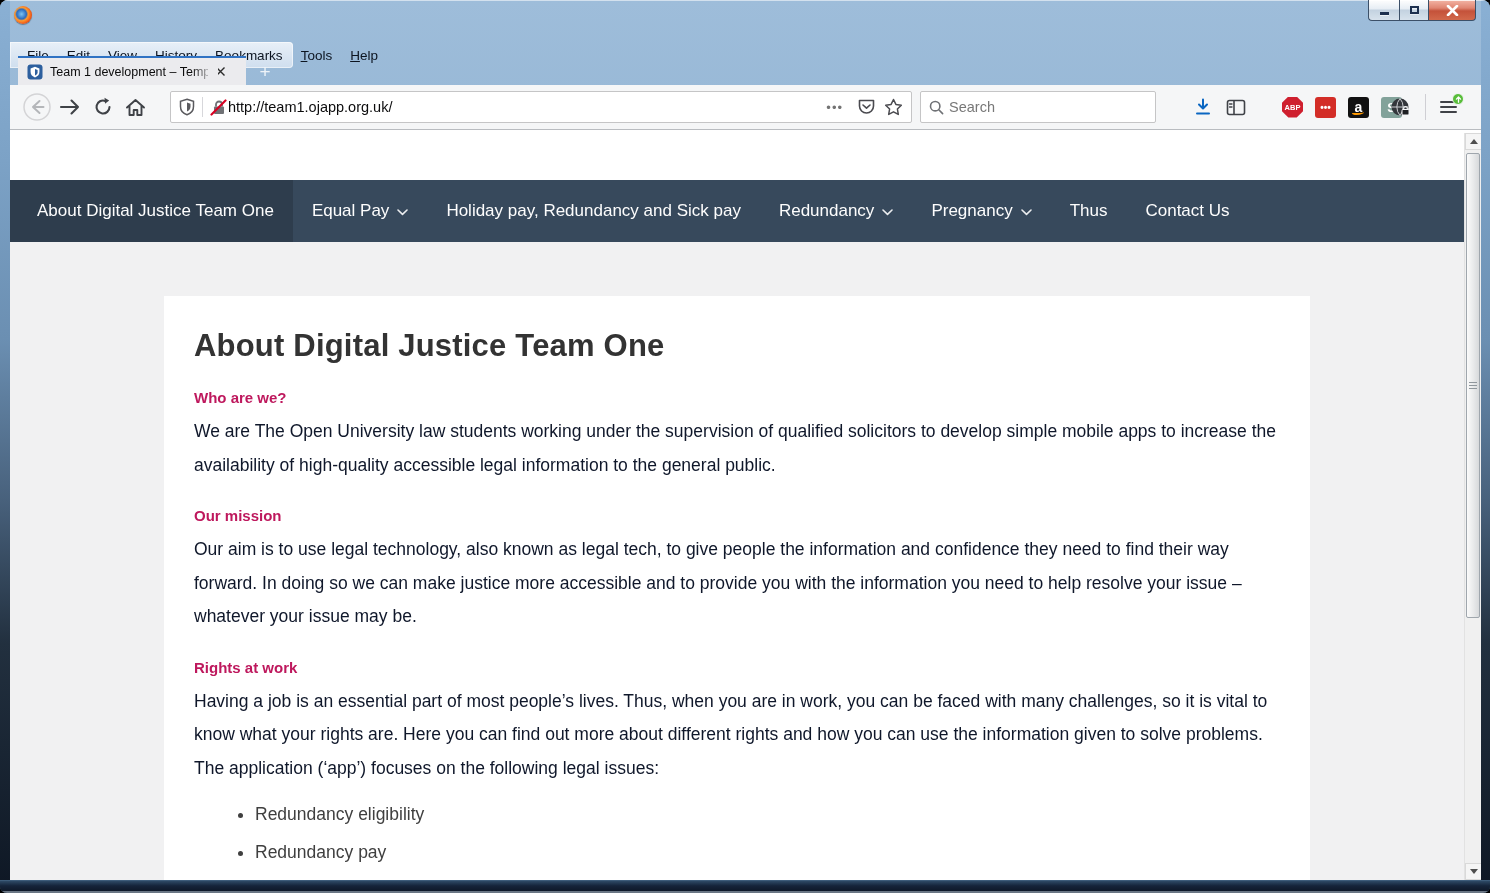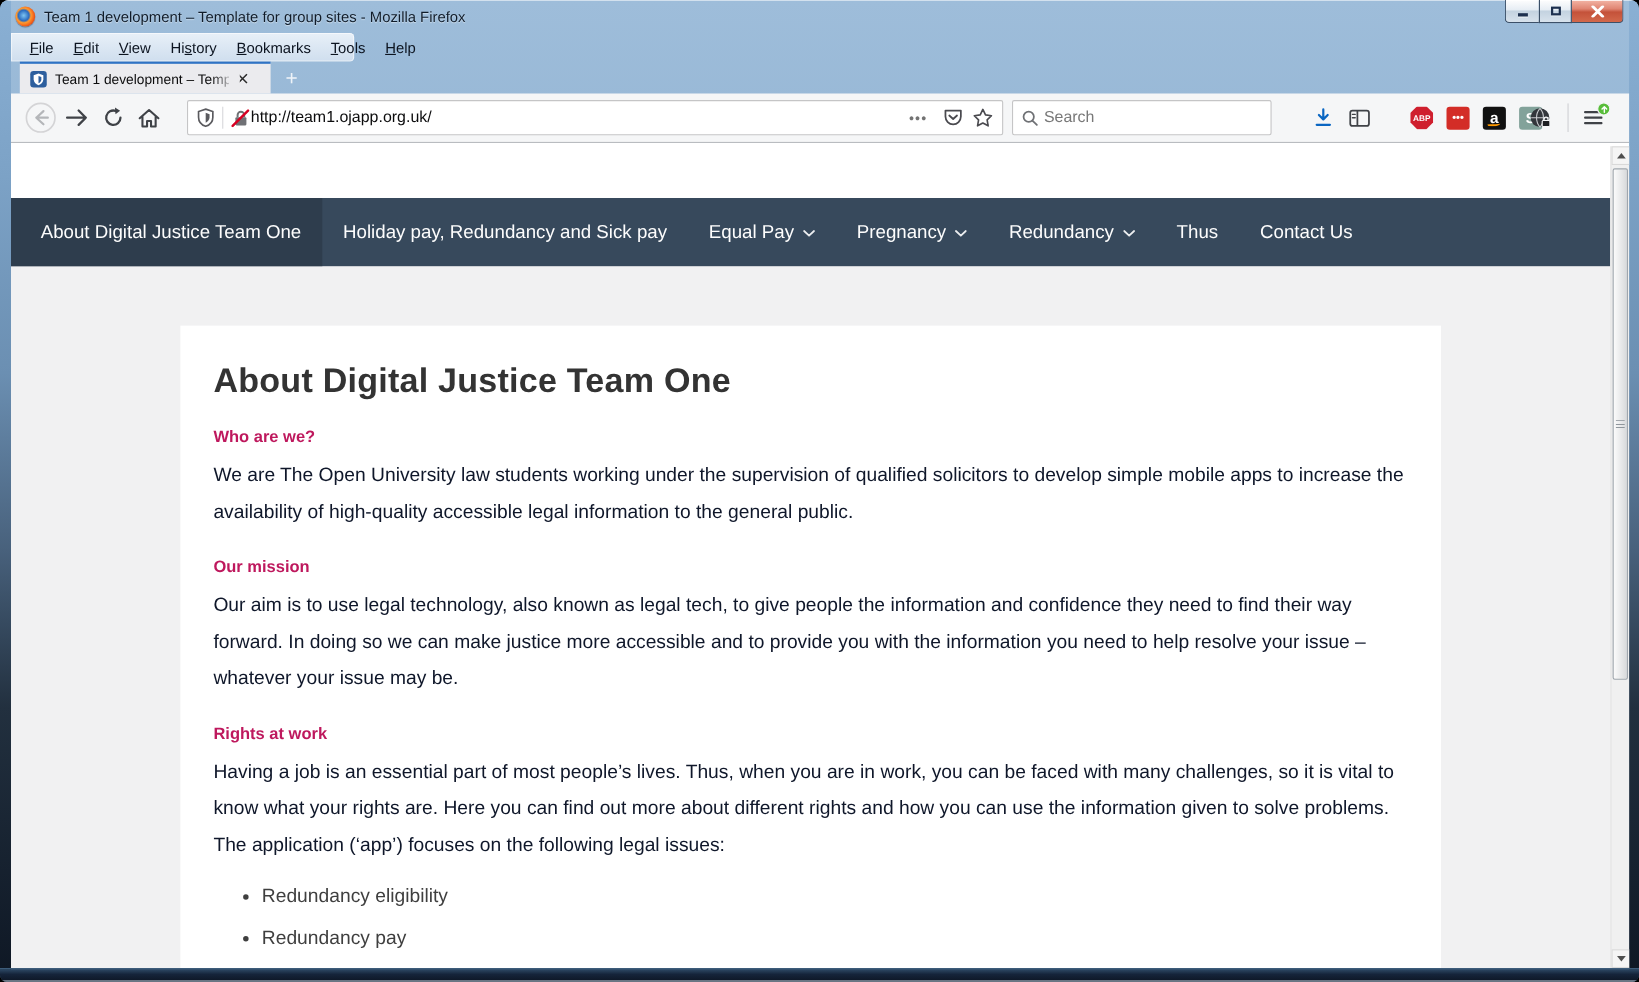--- a/index.html
+++ b/index.html
@@ -29,21 +29,21 @@
     background:linear-gradient(#fefefe, #e6edf4 45%, #c3d2e0 50%, #d7e2ec 100%); box-shadow:inset 0 1px 0 rgba(255,255,255,.8); }
   .win-btn.min { width:31px; border-radius:0 0 0 4px; border-right:none; }
   .win-btn.max { width:30px; }
   .win-btn.close { width:47px; border-radius:0 0 4px 0; border-left:none;
     background:linear-gradient(#f3b5a6, #e08572 40%, #c4523a 55%, #d2684b 100%); }
   .glyph-min { width:9px; height:3px; background:#1d3document04f; background:#1d304f; margin-top:7px; box-shadow:0 1px 0 rgba(255,255,255,.6); }
   .glyph-max { width:9px; height:8px; border:2px solid #1d304f; box-shadow:0 1px 0 rgba(255,255,255,.5); }
 
   
   .menurow { position:absolute; top:30px; left:10px; right:9px; height:26px; z-index:2; }
-  .menustrip { position:absolute; left:0; top:0; height:26px; width:312px; border-radius:0 4px 4px 0;
+  .menustrip { position:absolute; left:0; top:12px; height:26px; width:283px; border-radius:0 4px 4px 0;
     background:linear-gradient(#e8f0f8, #cfdeee); box-shadow:inset 0 0 0 1px rgba(255,255,255,.55);
     display:flex; align-items:center; padding:0 8px; }
   .menu-item { font-size:13.5px; color:#0c1420; padding:2px 9px; cursor:default; white-space:nowrap; }
   .menu-item .accel { text-decoration:underline; }
 
   
   .tabrow { position:absolute; top:56px; left:10px; right:9px; height:29px; z-index:2; display:flex; align-items:flex-end; }
   .tab { position:relative; width:228px; height:29px; background:#ebebee; display:flex; align-items:center;
     border-top:2px solid var(--tab_accent, #2f73c4); padding:0 6px 0 9px; margin-left:8px; }
   .tab-favicon { width:16px; height:16px; flex:none; margin-right:7px; }
@@ -88,21 +88,21 @@
   .nav-item { height:62px; display:flex; align-items:center; padding:0 19px; color:#fdfdfd; font-size:17px; white-space:nowrap; }
   .nav-item.active { background:var(--navbar_active, #2e3d4d); padding:0 19px 0 27px; }
   .nav-item .chev { margin-left:8px; margin-top:3px; opacity:.9; }
 
   .page-gray { position:absolute; left:0; right:0; top:112px; bottom:0; background:#f1f1f2; }
   .card { position:absolute; left:154px; top:166px; width:1146px; background:#fff; padding:30px 30px 60px; }
   .card h1 { font-size:31px; font-weight:bold; color:#333; margin:2px 0 24px; letter-spacing:.2px; }
   .card h2 { font-size:15px; font-weight:bold; color:#be185d; margin:25px 0 9px; }
   .card p  { font-size:17.5px; color:#0f172a; line-height:33.5px; max-width:1086px; }
   .card ul { margin:14px 0 0 0; padding-left:44px; }
-  .card li { font-size:17.5px; color:#3f3f3f; line-height:30px; margin-bottom:8px; }
+  .card li { font-size:17.5px; color:#3f3f3f; line-height:30px; margin-bottom:8px;margin-left:17px; }
 
   
   .scrollbar { position:absolute; top:3px; right:0; bottom:0; width:17px; background:#f0f0f0; border-left:1px solid #e2e2e2; }
   .sb-btn { position:absolute; left:0; width:17px; height:17px; background:#f5f5f5; border:1px solid #d9d9d9;
     display:flex; align-items:center; justify-content:center; }
   .sb-up { top:0; }
   .sb-down { bottom:0; }
   .tri-up   { width:0; height:0; border-left:4px solid transparent; border-right:4px solid transparent; border-bottom:5px solid #4f4f4f; }
   .tri-down { width:0; height:0; border-left:4px solid transparent; border-right:4px solid transparent; border-top:5px solid #4f4f4f; }
   .sb-thumb { position:absolute; left:1px; width:14px; top:20px; height:465px; border:1px solid #9fa6ad; border-radius:2px;
@@ -113,21 +113,20 @@
 </head>
 <body>
 
 <div class="window">
 
   <div class="frame-side frame-left"></div>
   <div class="frame-side frame-right"></div>
 
   <div class="titlebar">
     <div class="app-icon"></div>
-    <div class="win-title">Team 1 development – Template for group sites - Mozilla Firefox</div>
     <div class="win-controls">
       <div class="win-btn min">
           <span class="glyph-min"></span>
         </div>
       <div class="win-btn max">
           <span class="glyph-max"></span>
         </div>
       <div class="win-btn close">
         <svg width="13" height="11" viewBox="0 0 13 11">
             <path d="M2 1 L11 10 M11 1 L2 10" stroke="#fff" stroke-width="2.6" stroke-linecap="round"></path>
@@ -276,41 +275,41 @@
   <div class="viewport">
     <div class="page-area">
 
       <div class="page-gray"></div>
 
       <div class="site-nav">
         <div class="nav-item active">
             <span>About Digital Justice Team One</span>
           </div>
         <div class="nav-item">
-            <span>Holiday pay, Redundancy and Sick pay</span>
-          </div>
-        <div class="nav-item">
             <span>Equal Pay</span>
           <svg class="chev" width="11" height="7" viewBox="0 0 11 7">
               <path d="M1 1 L5.5 5.3 L10 1" stroke="#fff" stroke-width="1.6" fill="none" stroke-linecap="round" stroke-linejoin="round"></path>
             </svg>
           </div>
         <div class="nav-item">
+            <span>Holiday pay, Redundancy and Sick pay</span>
+          </div>
+        <div class="nav-item">
+            <span>Redundancy</span>
+          <svg class="chev" width="11" height="7" viewBox="0 0 11 7">
+              <path d="M1 1 L5.5 5.3 L10 1" stroke="#fff" stroke-width="1.6" fill="none" stroke-linecap="round" stroke-linejoin="round"></path>
+            </svg>
+          </div>
+        <div class="nav-item">
             <span>Pregnancy</span>
           <svg class="chev" width="11" height="7" viewBox="0 0 11 7">
               <path d="M1 1 L5.5 5.3 L10 1" stroke="#fff" stroke-width="1.6" fill="none" stroke-linecap="round" stroke-linejoin="round"></path>
             </svg>
           </div>
         <div class="nav-item">
-            <span>Redundancy</span>
-          <svg class="chev" width="11" height="7" viewBox="0 0 11 7">
-              <path d="M1 1 L5.5 5.3 L10 1" stroke="#fff" stroke-width="1.6" fill="none" stroke-linecap="round" stroke-linejoin="round"></path>
-            </svg>
-          </div>
-        <div class="nav-item">
             <span>Thus</span>
           </div>
         <div class="nav-item">
             <span>Contact Us</span>
           </div>
       </div>
 
       <div class="card">
         <h1>About Digital Justice Team One</h1>
 

